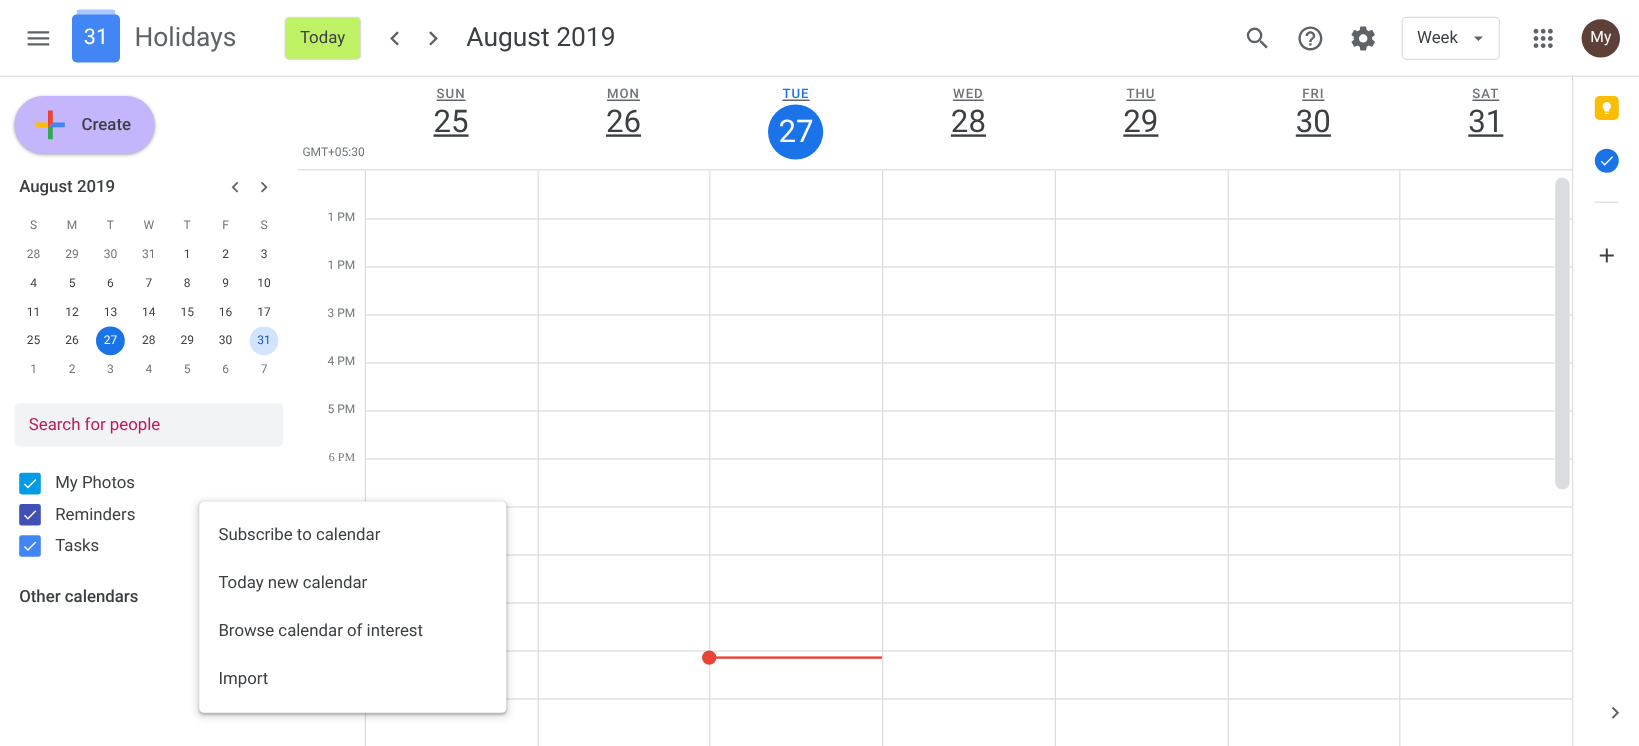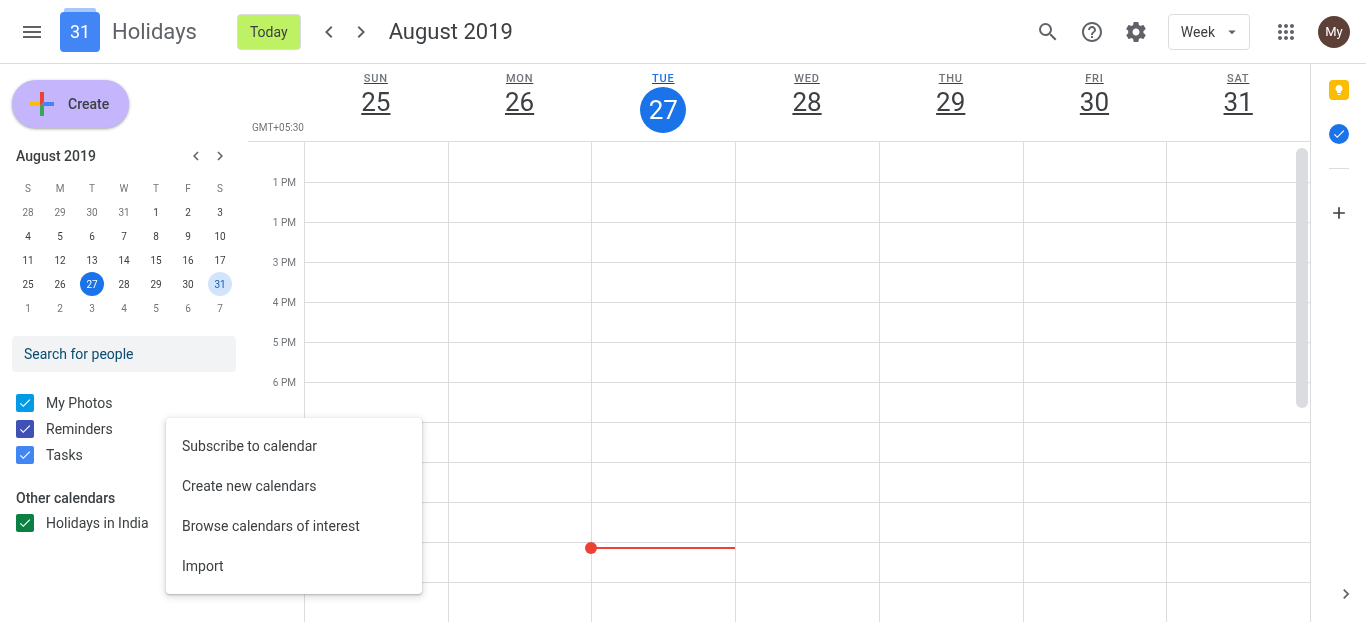--- a/index.html
+++ b/index.html
@@ -39,21 +39,21 @@
   .mini-nav-btn { width: 24px; height: 24px; display: flex; align-items: center; justify-content: center; cursor: pointer; border-radius: 50%; color: #5f6368; }
   .mini-grid { width: 224px; margin-top: 8px; }
   .mini-row { display: flex; }
   .mini-cell { width: 32px; height: 24px; display: flex; align-items: center; justify-content: center; font-size: 10px; color: #70757a; }
   .mini-day { font-size: 10px; color: #3c4043; width: 24px; height: 24px; margin: 0 4px; border-radius: 50%; display: flex; align-items: center; justify-content: center; cursor: pointer; }
   .mini-day.other { color: #70757a; }
   .mini-day.selected { background: #1a73e8; color: #fff; }
   .mini-day.highlighted { background: #d2e3fc; color: #185abc; }
   
   
-  .search-people { margin-top: 16px; background: #f1f3f4; border-radius: 4px; height: 36px; display: flex; align-items: center; padding: 16px 12px; color: #0c4a6e; font-size: 14px; }
+  .search-people { margin-top: 16px; background: #f1f3f4; border-radius: 4px; height: 36px; display: flex; align-items: center; padding: 16px 12px; color: #be185d; font-size: 14px; }
   
   
   .cal-section { margin-top: 18px; }
   .cal-section-title { font-size: 14px; font-weight: 500; color: #3c4043; padding: 4px 4px; }
   .cal-item { display: flex; align-items: center; padding: 4px 4px; gap: 12px; cursor: pointer; }
   .checkbox { width: 18px; height: 18px; border-radius: 2px; display: flex; align-items: center; justify-content: center; color: #fff; }
   .cal-label { font-size: 14px; color: #3c4043; }
   
   
   .context-menu { position: absolute; left: 166px; top: 418px; width: 256px; background: #fff; border-radius: 4px; box-shadow: 0 1px 2px 0 rgba(60,64,67,0.3), 0 2px 6px 2px rgba(60,64,67,0.15); padding: 8px 0; z-index: 100; }
@@ -330,30 +330,20 @@
               <svg width="14" height="14" viewBox="0 0 24 24">
                 <path fill="#fff" d="M9 16.17 4.83 12l-1.42 1.41L9 19 21 7l-1.41-1.41z"></path>
               </svg>
             </div>
             <div class="cal-label">Tasks</div>
           </div>
         </div>
     </div>
     <div class="cal-section">
       <div class="cal-section-title">Other calendars</div>
-      <div id="other-cals">
-          <div class="cal-item">
-            <div class="checkbox" style="background: rgb(11, 128, 67);">
-              <svg width="14" height="14" viewBox="0 0 24 24">
-                <path fill="#fff" d="M9 16.17 4.83 12l-1.42 1.41L9 19 21 7l-1.41-1.41z"></path>
-              </svg>
-            </div>
-            <div class="cal-label">Holidays in India</div>
-          </div>
-        </div>
     </div>
   </div>
 
   <div class="main">
     <div class="grid-wrap">
       <div style="position:relative;">
         <div class="tz-label" style="top:58px;">GMT+05:30</div>
         <div class="day-headers" id="day-headers">
             <div class="day-header">
               <div class="day-name">SUN</div>
@@ -385,21 +375,21 @@
             </div>
           </div>
       </div>
       <div class="time-grid" id="time-grid">
         <div class="time-col" id="time-col">
             <div class="time-label" style="top: 40px;">1 PM</div>
             <div class="time-label" style="top: 80px;">1 PM</div>
             <div class="time-label" style="top: 120px; text-align: right;">3 PM</div>
             <div class="time-label" style="top: 160px;">4 PM</div>
             <div class="time-label" style="top: 200px;">5 PM</div>
-            <div class="time-label" style="top: 240px;">6 PM</div>
+            <div class="time-label" style="top: 240px; font-family: Liberation Serif, serif;">6 PM</div>
           </div>
         <div class="days-grid" id="days-grid">
             <div class="day-col"></div>
             <div class="day-col"></div>
             <div class="day-col"></div>
             <div class="day-col"></div>
             <div class="day-col"></div>
             <div class="day-col"></div>
             <div class="day-col"></div>
             <div class="now-line" style="top: 405px; left: 287.429px; width: 143.714px;"></div>
@@ -443,16 +433,16 @@
     <div class="expand-arrow">
       <svg width="20" height="20" viewBox="0 0 24 24">
           <path fill="#5f6368" d="M10 6 8.59 7.41 13.17 12l-4.58 4.59L10 18l6-6z"></path>
         </svg>
     </div>
   </div>
 </div>
 
 <div class="context-menu" id="context-menu">
     <div class="menu-item">Subscribe to calendar</div>
-    <div class="menu-item">Create new calendars</div>
-    <div class="menu-item">Browse calendars of interest</div>
+    <div class="menu-item">Today new calendar</div>
+    <div class="menu-item">Browse calendar of interest</div>
     <div class="menu-item">Import</div>
   </div>
 
 </body></html>

